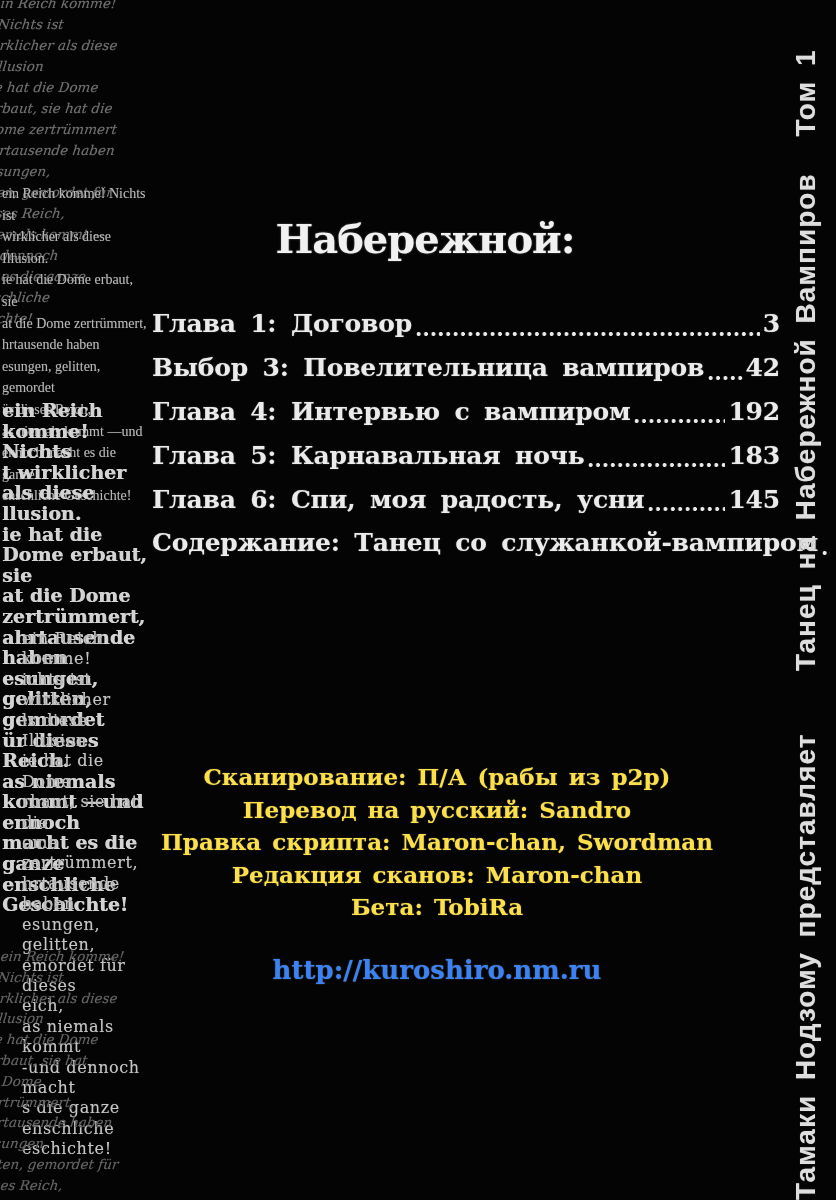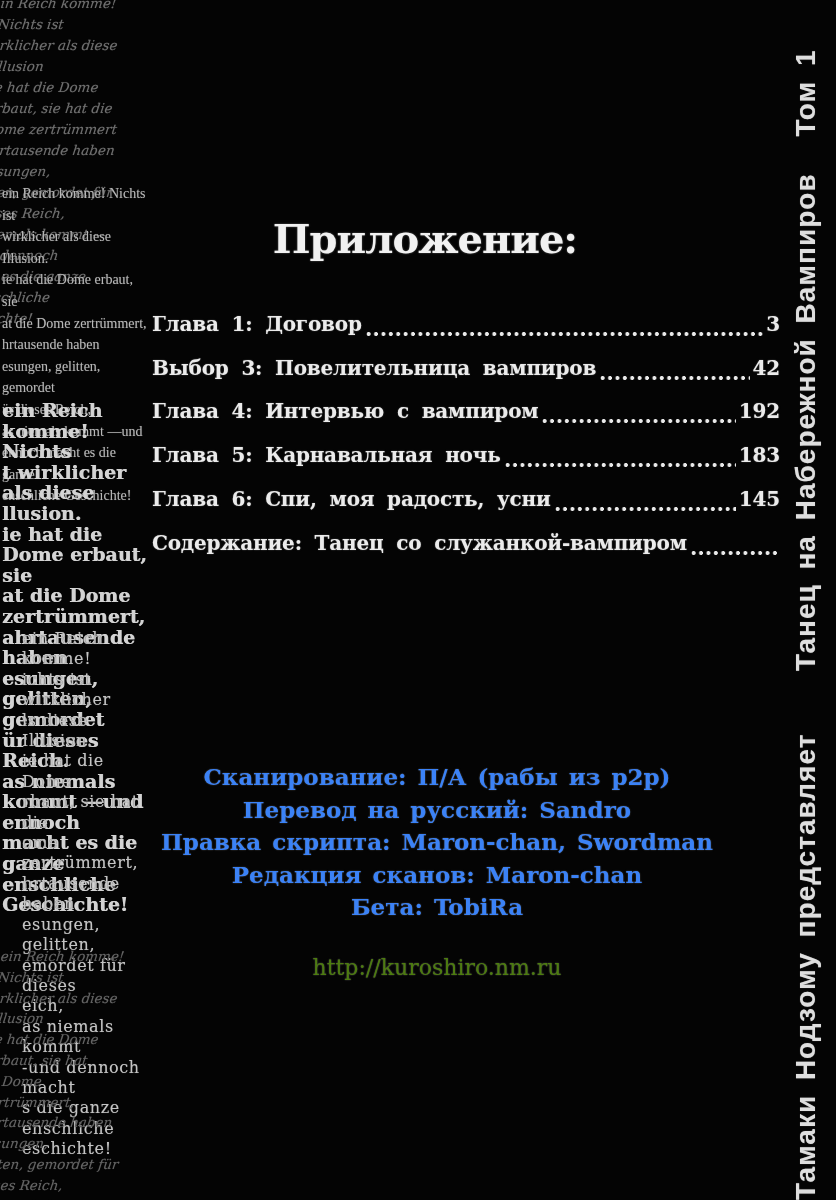--- a/index.html
+++ b/index.html
@@ -54,40 +54,40 @@
   .main{position:absolute;left:130px;top:0;width:650px;height:1200px;}
   .page-title{
     position:absolute;top:215px;left:0;right:60px;
     text-align:center;
     font-weight:bold;font-size:40px;letter-spacing:-1px;
     color:#f1f1f1;text-shadow:0 0 2px #6b6b6b;
   }
   .toc{position:absolute;top:302px;left:22px;right:0;}
   .toc-row{
     display:flex;align-items:center;height:43.8px;
-    font-weight:bold;font-size:20px;letter-spacing:-0.2px;word-spacing:6px;
+    font-weight:bold;font-size:25px;letter-spacing:-0.2px;word-spacing:6px;
     color:#ebebeb;text-shadow:0 0 1.5px #5d5d5d;
   }
   .toc-label{white-space:nowrap;}
   .toc-leader{
     flex:1;min-width:8px;height:6px;align-self:flex-end;margin:0 3px 9px 4px;
     background-image:radial-gradient(circle at 2.6px 3px, #e9e9e9 1.7px, rgba(0,0,0,0) 2.3px);
     background-size:7.4px 6px;background-repeat:repeat-x;
   }
   .toc-page{white-space:nowrap;}
   .credits{
     position:absolute;top:761px;left:0;right:36px;
     text-align:center;white-space:pre-line;
     font-weight:bold;font-size:23px;line-height:32.6px;word-spacing:3px;
-    color:#3b82f6;text-shadow:0 0 1.5px #5d5d5d;
+    color:#fde047;text-shadow:0 0 1.5px #5d5d5d;
   }
   .site-url{
     position:absolute;top:955px;left:0;right:36px;
     text-align:center;
-    font-weight:normal;font-size:22px;color:#4d7c0f;
+    font-weight:bold;font-size:26px;color:#3b82f6;
     text-shadow:0 0 1.5px #5d5d5d;
   }
 
   
   .right-bar{
     position:absolute;top:0;right:0;width:46px;height:1200px;
     writing-mode:vertical-rl;transform:rotate(180deg);
     font-family:"Liberation Sans", sans-serif;font-weight:bold;
     font-size:28px;letter-spacing:1px;word-spacing:6px;
     color:#dedede;text-shadow:0 0 1px #6f6f6f;
@@ -154,21 +154,21 @@
 elitten, gemordet für dieses Reich,
 as niemals kommt -und dennoch
 acht es die ganze menschliche
 eschichte!
 ein Reich komme! Nichts ist
 irklicher als diese Illusion
 ie hat die Dome erbaut, sie hat die</div>
 </div>
 
 <div class="main">
-  <div class="page-title">Приложение:</div>
+  <div class="page-title">Набережной:</div>
 
   <div class="toc">
     <div class="toc-row">
       <span class="toc-label">Глава 1: Договор</span>
       <span class="toc-leader"></span>
       <span class="toc-page">3</span>
     </div>
     <div class="toc-row">
       <span class="toc-label">Выбор 3: Повелительница вампиров</span>
       <span class="toc-leader"></span>

